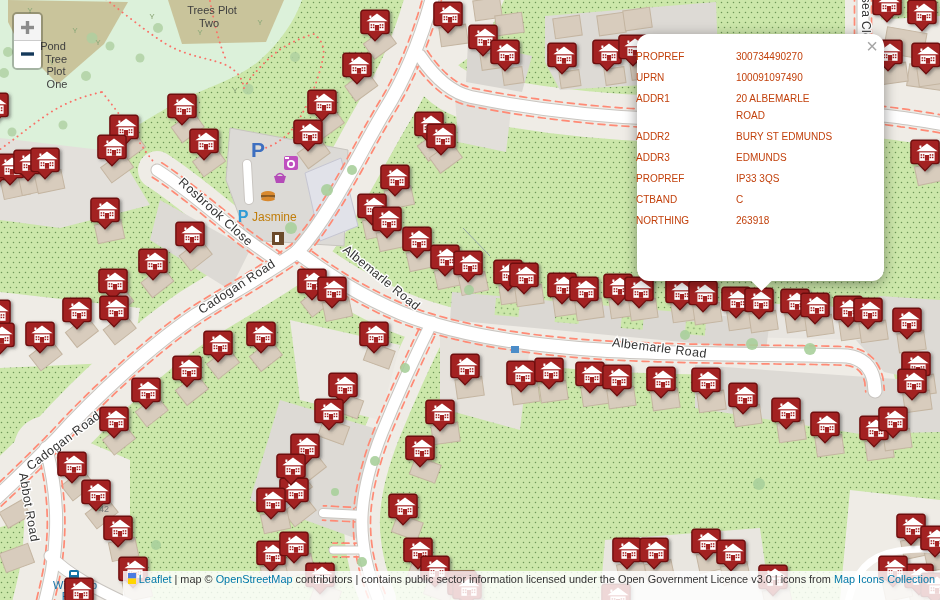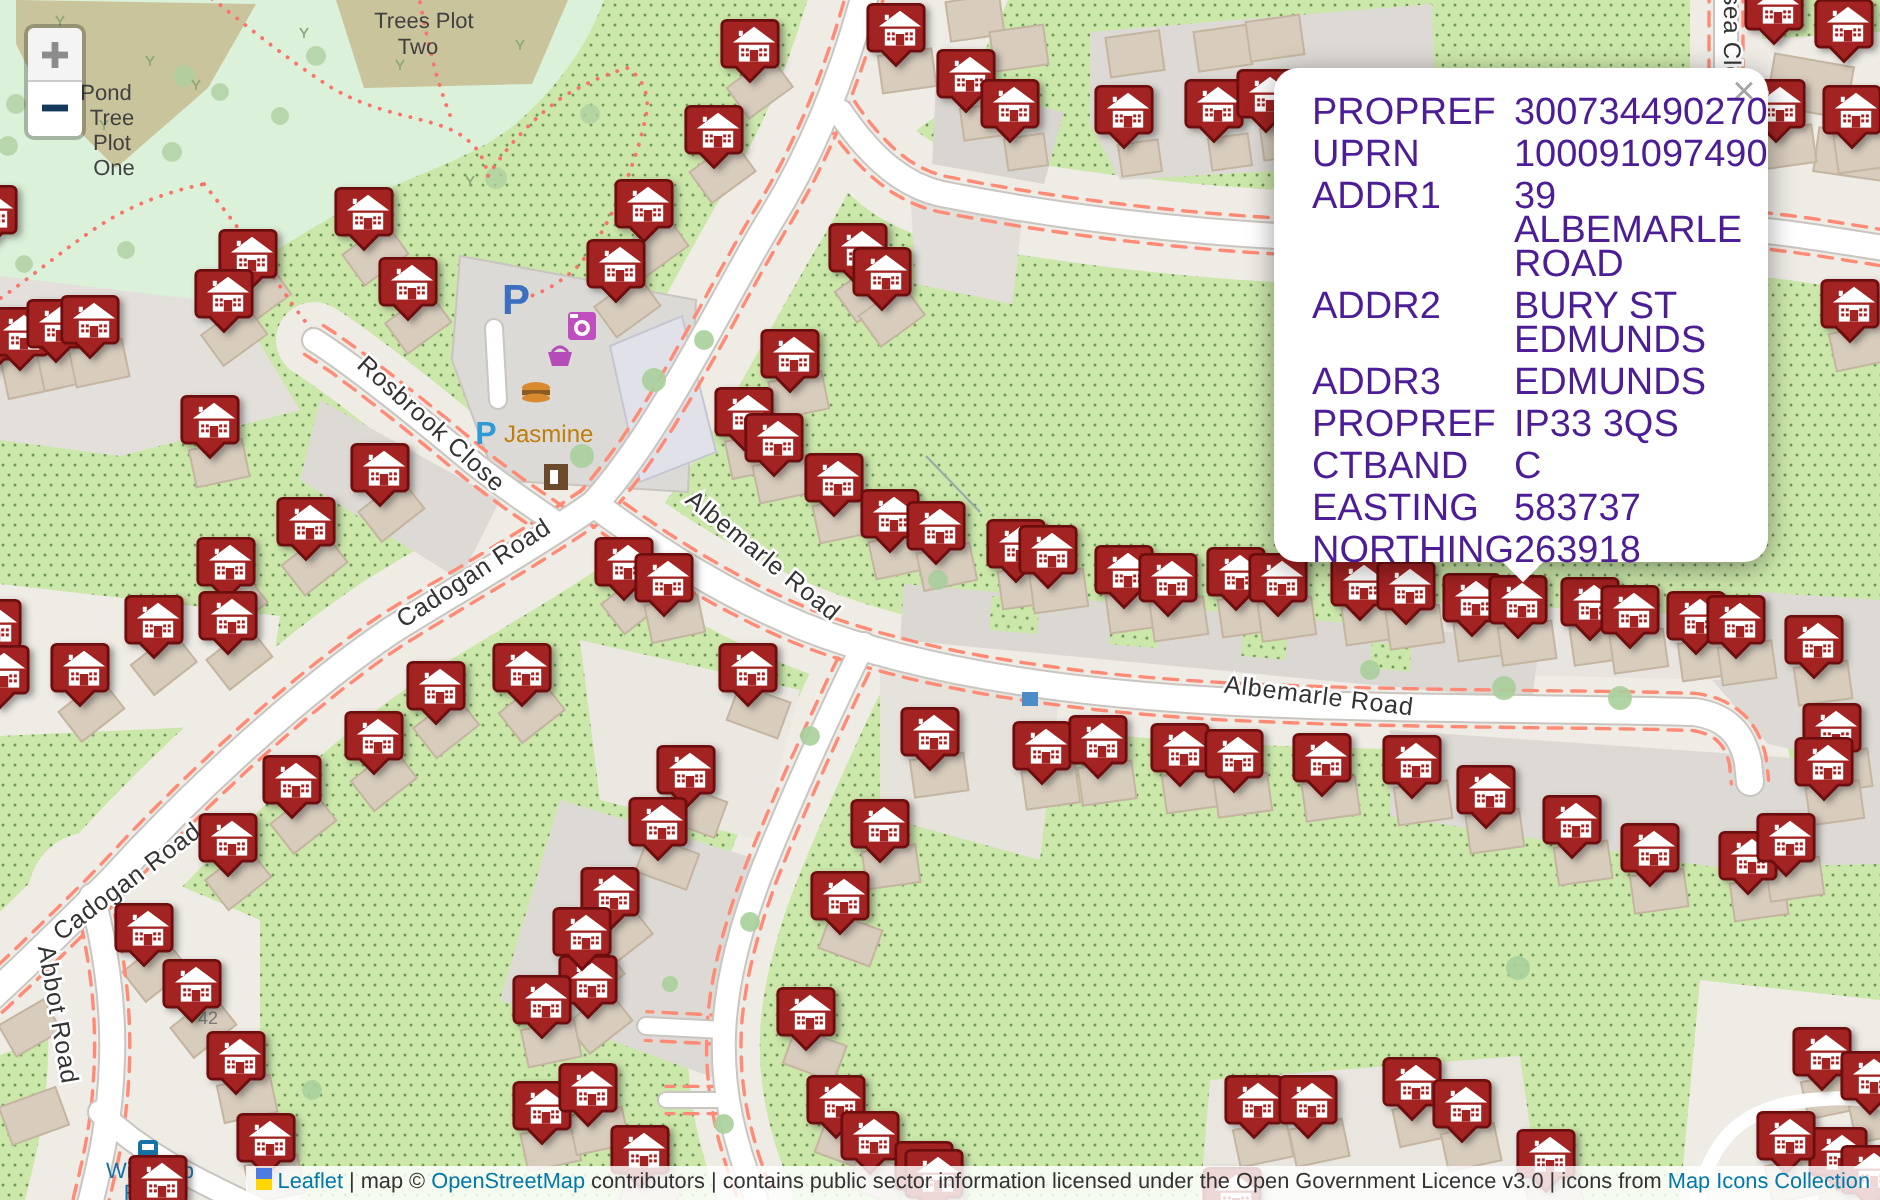--- a/index.html
+++ b/index.html
@@ -1,26 +1,26 @@
 <!DOCTYPE html>
 <html><head><meta charset="utf-8"><style>
 *{margin:0;padding:0;box-sizing:border-box}
 body{width:940px;height:600px;overflow:hidden;font-family:"Liberation Sans",sans-serif;position:relative}
 #map{position:absolute;inset:0}
 .popup{position:absolute;left:637px;top:34px;width:247px;height:247px;background:#fff;border-radius:12px;box-shadow:0 3px 14px rgba(0,0,0,.4)}
 .tip{position:absolute;left:754px;top:273px;width:15px;height:15px;background:#fff;transform:rotate(45deg)}
 .close{position:absolute;left:862px;top:36px;width:20px;height:20px;color:#A5A5A5;font-size:20px;line-height:20px;text-align:center;font-family:"Liberation Sans",sans-serif}
-.ptab{position:absolute;left:656px;top:48px;font-size:19px;color:#4c1d95;border-spacing:0 0}
+.ptab{position:absolute;left:636px;top:48px;font-size:10px;color:#c2410c;border-spacing:0 0}
 .ptab td{vertical-align:top;padding:0 0 4px 0;line-height:17px}
 .ptab td:first-child{width:100px}
 .ptab td:last-child{width:100px}
 .zoom{position:absolute;left:12px;top:12px;width:31px;border:2px solid rgba(0,0,0,.25);border-radius:5px;overflow:hidden}
 .zin{height:27px;background:#f4f4f4;color:#919191;font-size:21px;font-weight:bold;text-align:center;line-height:26px;border-bottom:1px solid #ccc}
 .zout{height:27px;background:#fff;color:#1A3E5E;font-size:24px;font-weight:bold;text-align:center;line-height:24px}
-.attr{position:absolute;right:0;bottom:0;height:17px;background:rgba(255,255,255,.82);font-size:10.9px;line-height:16px;color:#333;padding:0 5px;white-space:nowrap}
+.attr{position:absolute;right:0;bottom:0;height:29px;background:rgba(255,255,255,.82);font-size:10.9px;line-height:16px;color:#333;padding:0 5px;white-space:nowrap}
 .attr a{color:#0078A8;text-decoration:none}
 </style></head>
 <body>
 <div id="map"><svg width="940" height="600" viewBox="0 0 940 600" font-family="Liberation Sans, sans-serif">
 <defs>
 <pattern id="dots" width="6" height="10" patternUnits="userSpaceOnUse">
  <rect width="6" height="10" fill="#CCE7AA"></rect>
  <circle cx="1.5" cy="2.5" r="0.75" fill="#6E9758"></circle>
  <circle cx="4.5" cy="7.5" r="0.75" fill="#6E9758"></circle>
 </pattern>
@@ -437,41 +437,37 @@
       <tr>
         <td>PROPREF</td>
         <td>300734490270</td>
       </tr>
 <tr>
         <td>UPRN</td>
         <td>100091097490</td>
       </tr>
 <tr>
         <td>ADDR1</td>
-        <td>39 ALBEMARLE ROAD</td>
+        <td>20 ALBEMARLE ROAD</td>
       </tr>
 <tr>
         <td>ADDR2</td>
         <td>BURY ST EDMUNDS</td>
       </tr>
 <tr>
         <td>ADDR3</td>
         <td>EDMUNDS</td>
       </tr>
 <tr>
         <td>PROPREF</td>
         <td>IP33 3QS</td>
       </tr>
 <tr>
         <td>CTBAND</td>
         <td>C</td>
-      </tr>
-<tr>
-        <td>EASTING</td>
-        <td>583737</td>
       </tr>
 <tr>
         <td>NORTHING</td>
         <td>263918</td>
       </tr>
 </tbody>
   </table>
 <div class="zoom">
     <div class="zin"><svg width="27" height="27">
         <rect x="7" y="11.8" width="13" height="3.4" fill="#8c8c8c"></rect>

